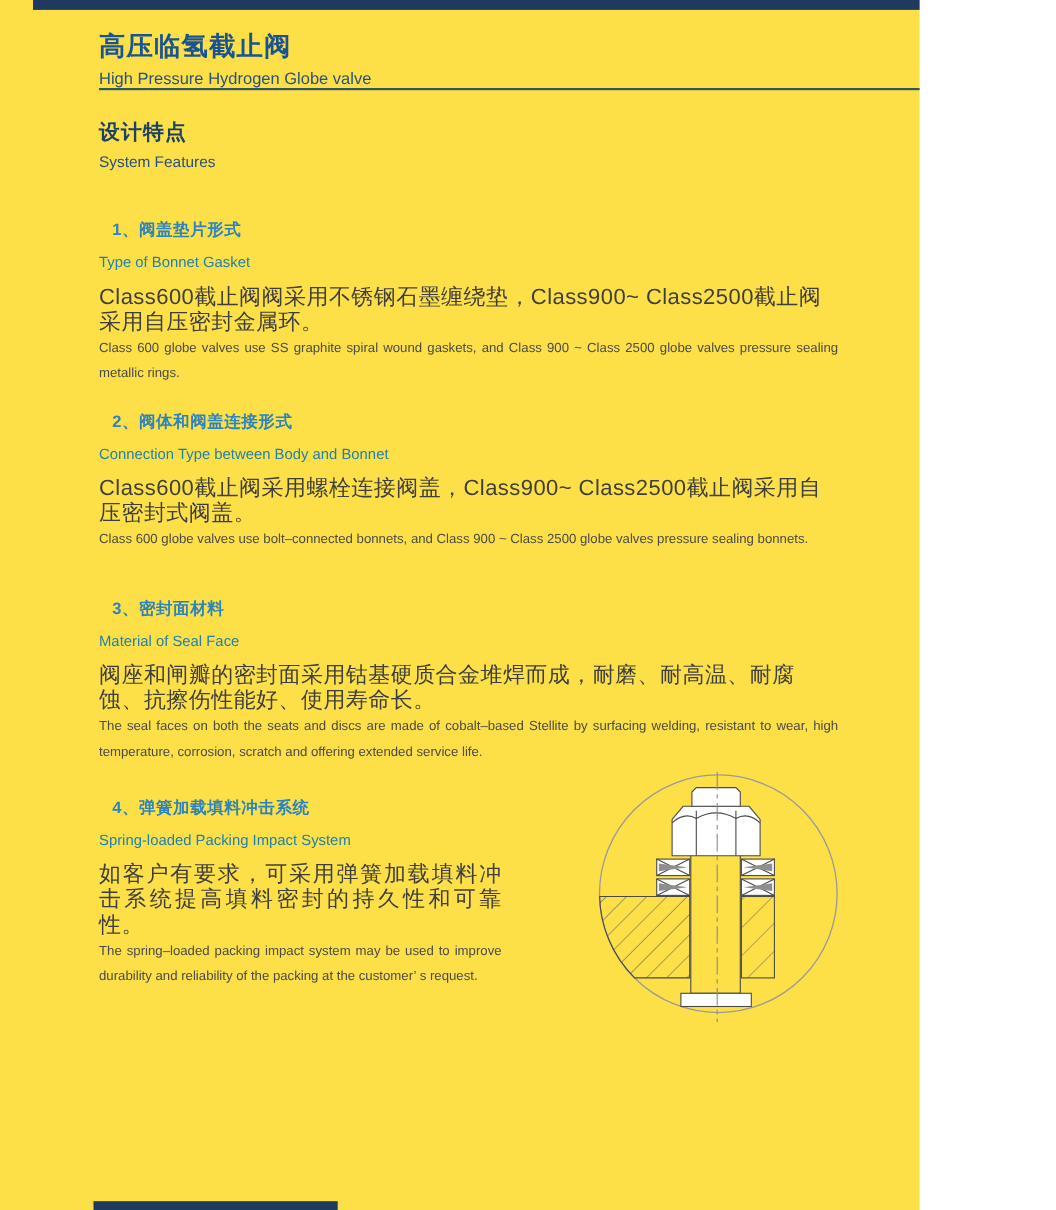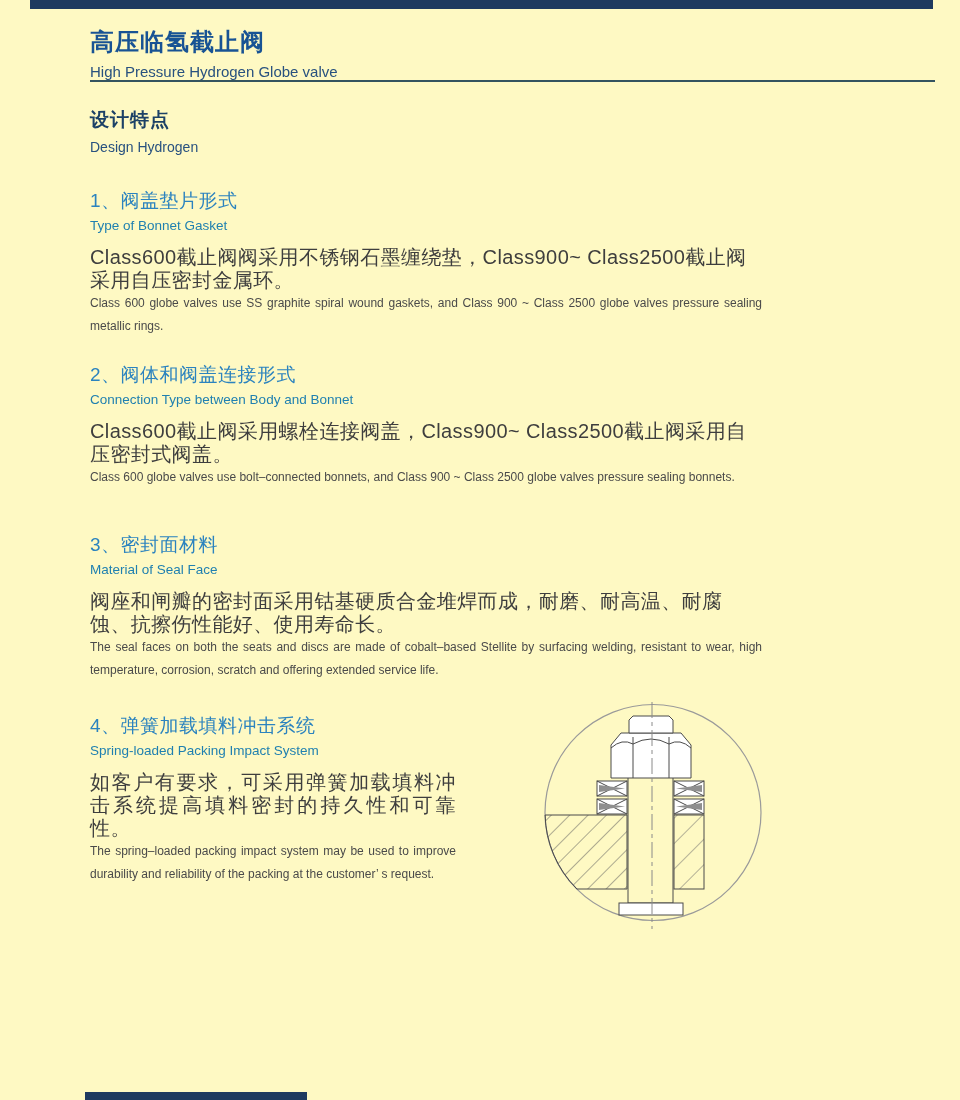--- a/index.html
+++ b/index.html
@@ -1,17 +1,17 @@
 <!DOCTYPE html>
 <html style="--accent-bar: #1e3a5f; --title-blue: #185394; --subtitle-blue: #28517f; --dark-heading-blue: #1c4166; --section-heading-blue: #2b83bf; --section-subheading-blue: #2080b0; --rule: #34545f; --body-text: #3e3e3e;"><head>
 <meta charset="utf-8">
 <style>
   html,body{margin:0;padding:0;background:#ffffff;}
   body{font-family:"Liberation Sans","DejaVu Sans",sans-serif;}
-  .page{position:relative;width:960px;height:1100px;background:#fef9c3;overflow:hidden;}
+  .page{position:relative;width:836px;height:1100px;background:#fde047;overflow:hidden;}
 
   .top-bar{position:absolute;left:30px;top:0;width:903px;height:9px;
            background:var(--accent-bar,#1e3a5f);}
   .footer-bar{position:absolute;left:85px;top:1092px;width:222px;height:8px;
            background:var(--accent-bar,#1e3a5f);}
 
   .hdr{position:absolute;left:90px;top:26px;}
   .title-cn{margin:0;font-size:24px;font-weight:bold;letter-spacing:1px;
             color:var(--title-blue,#185394);}
   .title-en{margin-top:5px;font-size:15px;color:var(--subtitle-blue,#28517f);}
@@ -19,21 +19,21 @@
         background:var(--rule,#34545f);}
 
   .df{position:absolute;left:90px;top:107px;}
   .df-cn{margin:0;font-size:19px;font-weight:bold;letter-spacing:1px;
          color:var(--dark-heading-blue,#1c4166);}
   .df-en{margin-top:6px;font-size:14px;color:var(--subtitle-blue,#1d4a73);}
 
   .sec{position:absolute;left:90px;width:672px;}
   .s1{top:188px}.s2{top:362px}.s3{top:532px}
   .s4{top:713px;width:366px;}
-  .sec-h-cn{margin:0;font-size:19px;font-weight:normal;letter-spacing:0.5px;
+  .sec-h-cn{margin:12px;font-size:15px;font-weight:bold;letter-spacing:0.5px;
             color:var(--section-heading-blue,#2b83bf);}
   .sec-h-en{margin:4px 0 0;font-size:13.5px;font-weight:normal;
             color:var(--section-subheading-blue,#2080b0);}
   .body-cn{margin:13px 0 0;font-size:20px;line-height:23px;letter-spacing:0.4px;
            color:var(--body-text,#3e3e3e);}
   .body-en{margin:0;font-size:12px;line-height:23px;text-align:justify;
            color:#4a4a4a;}
   .s4 .body-cn{text-align:justify;}
 
   .fig{position:absolute;left:541px;top:696px;width:235px;height:240px;}
@@ -47,21 +47,21 @@
   <div class="top-bar"></div>
 
   <header class="hdr">
     <h1 class="title-cn">高压临氢截止阀</h1>
     <div class="title-en">High Pressure Hydrogen Globe valve</div>
   </header>
   <div class="rule"></div>
 
   <div class="df">
     <h2 class="df-cn">设计特点</h2>
-    <div class="df-en">Design Hydrogen</div>
+    <div class="df-en">System Features</div>
   </div>
 
   <section class="sec s1">
     <h3 class="sec-h-cn">1、阀盖垫片形式</h3>
     <h4 class="sec-h-en">Type of Bonnet Gasket</h4>
     <p class="body-cn">Class600截止阀阀采用不锈钢石墨缠绕垫，Class900~ Class2500截止阀采用自压密封金属环。</p>
     <p class="body-en">Class 600 globe valves use SS graphite spiral wound gaskets, and Class 900 ~ Class 2500 globe valves pressure sealing metallic rings.</p>
   </section>
 
   <section class="sec s2">

